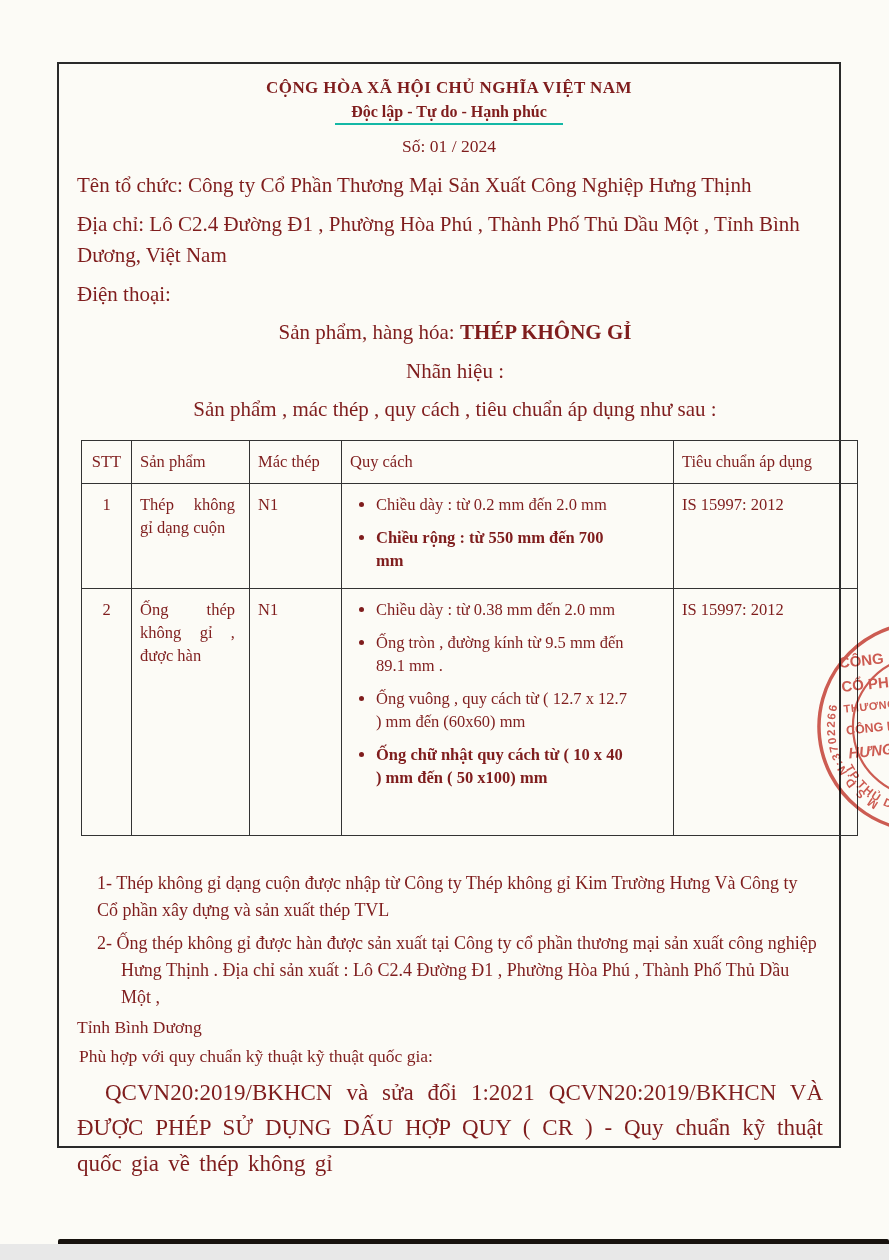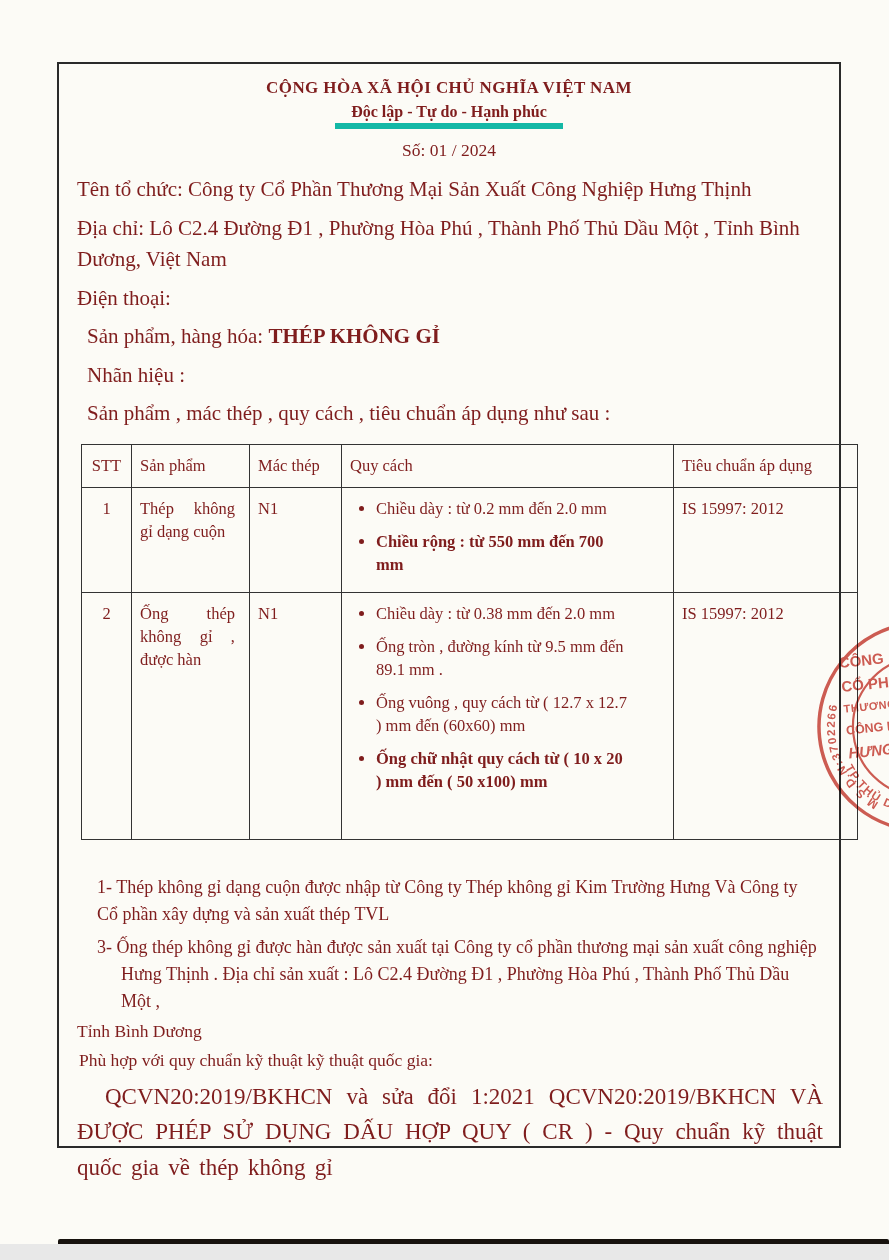--- a/index.html
+++ b/index.html
@@ -8,26 +8,26 @@
     background:#fcfbf6;overflow:hidden;
     font-family:"Liberation Serif","DejaVu Serif",serif;color:#7f1d1d;
   }
   .frame{
     position:absolute;left:57px;top:62px;width:784px;height:1086px;
     border:2px solid #2a2a2a;box-sizing:border-box;padding:8px 16px 10px 16px;
   }
   .center{text-align:center;}
   .nat-title{margin-top:6px;font-size:17px;font-weight:bold;letter-spacing:.4px;}
   .motto{margin-top:5px;font-size:16px;font-weight:bold;}
-  .motto span{display:inline-block;border-bottom:6px solid #14b8a6;padding:0 16px 2px 16px;}
+  .motto span{display:inline-block;border-bottom:2px solid #14b8a6;padding:0 16px 2px 16px;}
   .doc-title{margin-top:26px;font-family:"Liberation Sans","DejaVu Sans",sans-serif;font-size:22px;font-weight:bold;letter-spacing:.6px;}
   .doc-no{margin-top:11px;font-size:17.5px;}
   .para{font-size:21px;line-height:1.5;margin:7px 0 0 2px;}
   .para.first{margin-top:13px;}
-  .indent1{padding-left:10px;}
+  .indent1{padding-left:10px;text-align:center;}
   .bold{font-weight:bold;}
 
   table.spec{
     border-collapse:collapse;table-layout:fixed;
     width:776px;margin:14px 0 0 6px;font-size:16.5px;
   }
   table.spec th,table.spec td{
     border:1.6px solid #333;vertical-align:top;
     padding:9px 8px;font-weight:normal;text-align:left;line-height:1.4;
   }
@@ -113,31 +113,31 @@
       </tr>
       <tr class="row2">
         <td class="c-stt">2</td>
         <td class="c-sp">Ống thép không gỉ , được hàn</td>
         <td class="c-mac">N1</td>
         <td>
           <ul class="specs">
             <li>Chiều dày : từ 0.38 mm đến 2.0 mm</li>
             <li>Ống tròn , đường kính từ 9.5 mm đến 89.1 mm .</li>
             <li>Ống vuông , quy cách từ ( 12.7 x 12.7 ) mm đến (60x60) mm</li>
-            <li>Ống chữ nhật quy cách từ ( 10 x 20 ) mm đến ( 50 x100) mm</li>
+            <li>Ống chữ nhật quy cách từ ( 10 x 40 ) mm đến ( 50 x100) mm</li>
           </ul>
         </td>
         <td>IS 15997: 2012</td>
       </tr>
     </tbody>
       </table>
 
     <div class="notes">
       <p class="note">1- Thép không gỉ dạng cuộn được nhập từ Công ty Thép không gỉ Kim Trường Hưng Và Công ty Cổ phần xây dựng và sản xuất thép TVL</p>
-      <p class="note note--hang">3- Ống thép không gỉ được hàn được sản xuất tại Công ty cổ phần thương mại sản xuất công nghiệp Hưng Thịnh . Địa chỉ sản xuất : Lô C2.4 Đường Đ1 , Phường Hòa Phú , Thành Phố Thủ Dầu Một ,</p>
+      <p class="note note--hang">2- Ống thép không gỉ được hàn được sản xuất tại Công ty cổ phần thương mại sản xuất công nghiệp Hưng Thịnh . Địa chỉ sản xuất : Lô C2.4 Đường Đ1 , Phường Hòa Phú , Thành Phố Thủ Dầu Một ,</p>
     </div>
     <p class="province">Tỉnh Bình Dương</p>
     <p class="conf-intro">Phù hợp với quy chuẩn kỹ thuật kỹ thuật quốc gia:</p>
     <p class="conf-body">QCVN20:2019/BKHCN và sửa đổi 1:2021 QCVN20:2019/BKHCN VÀ ĐƯỢC PHÉP SỬ DỤNG DẤU HỢP QUY ( CR ) - Quy chuẩn kỹ thuật quốc gia về thép không gỉ</p>
   </div>
 
   <div class="stamp">
     <svg viewBox="0 0 230 230" width="230" height="230">
       <defs>
         <path id="arc-cw" d="M 118,27 A 88,88 0 1,1 117.9,27"></path>

